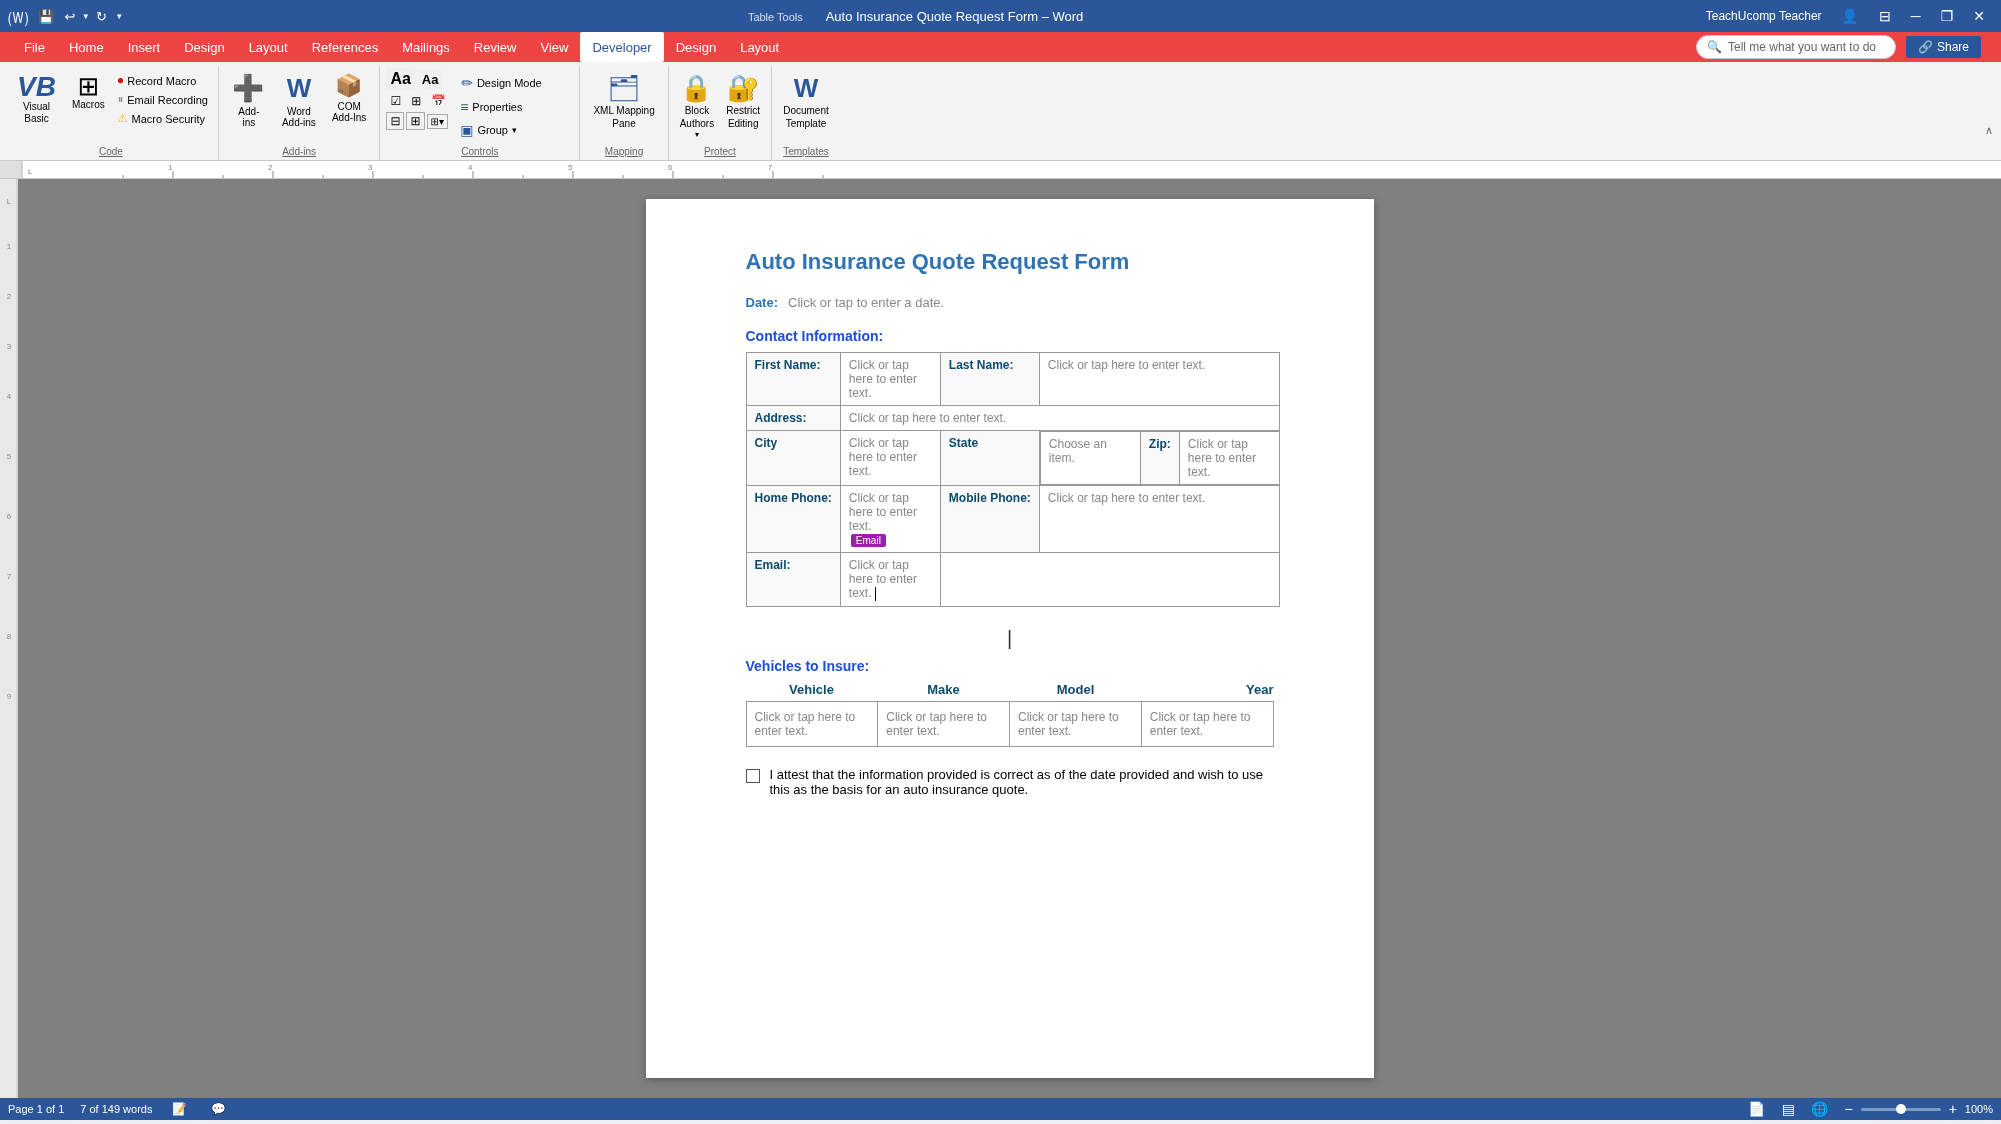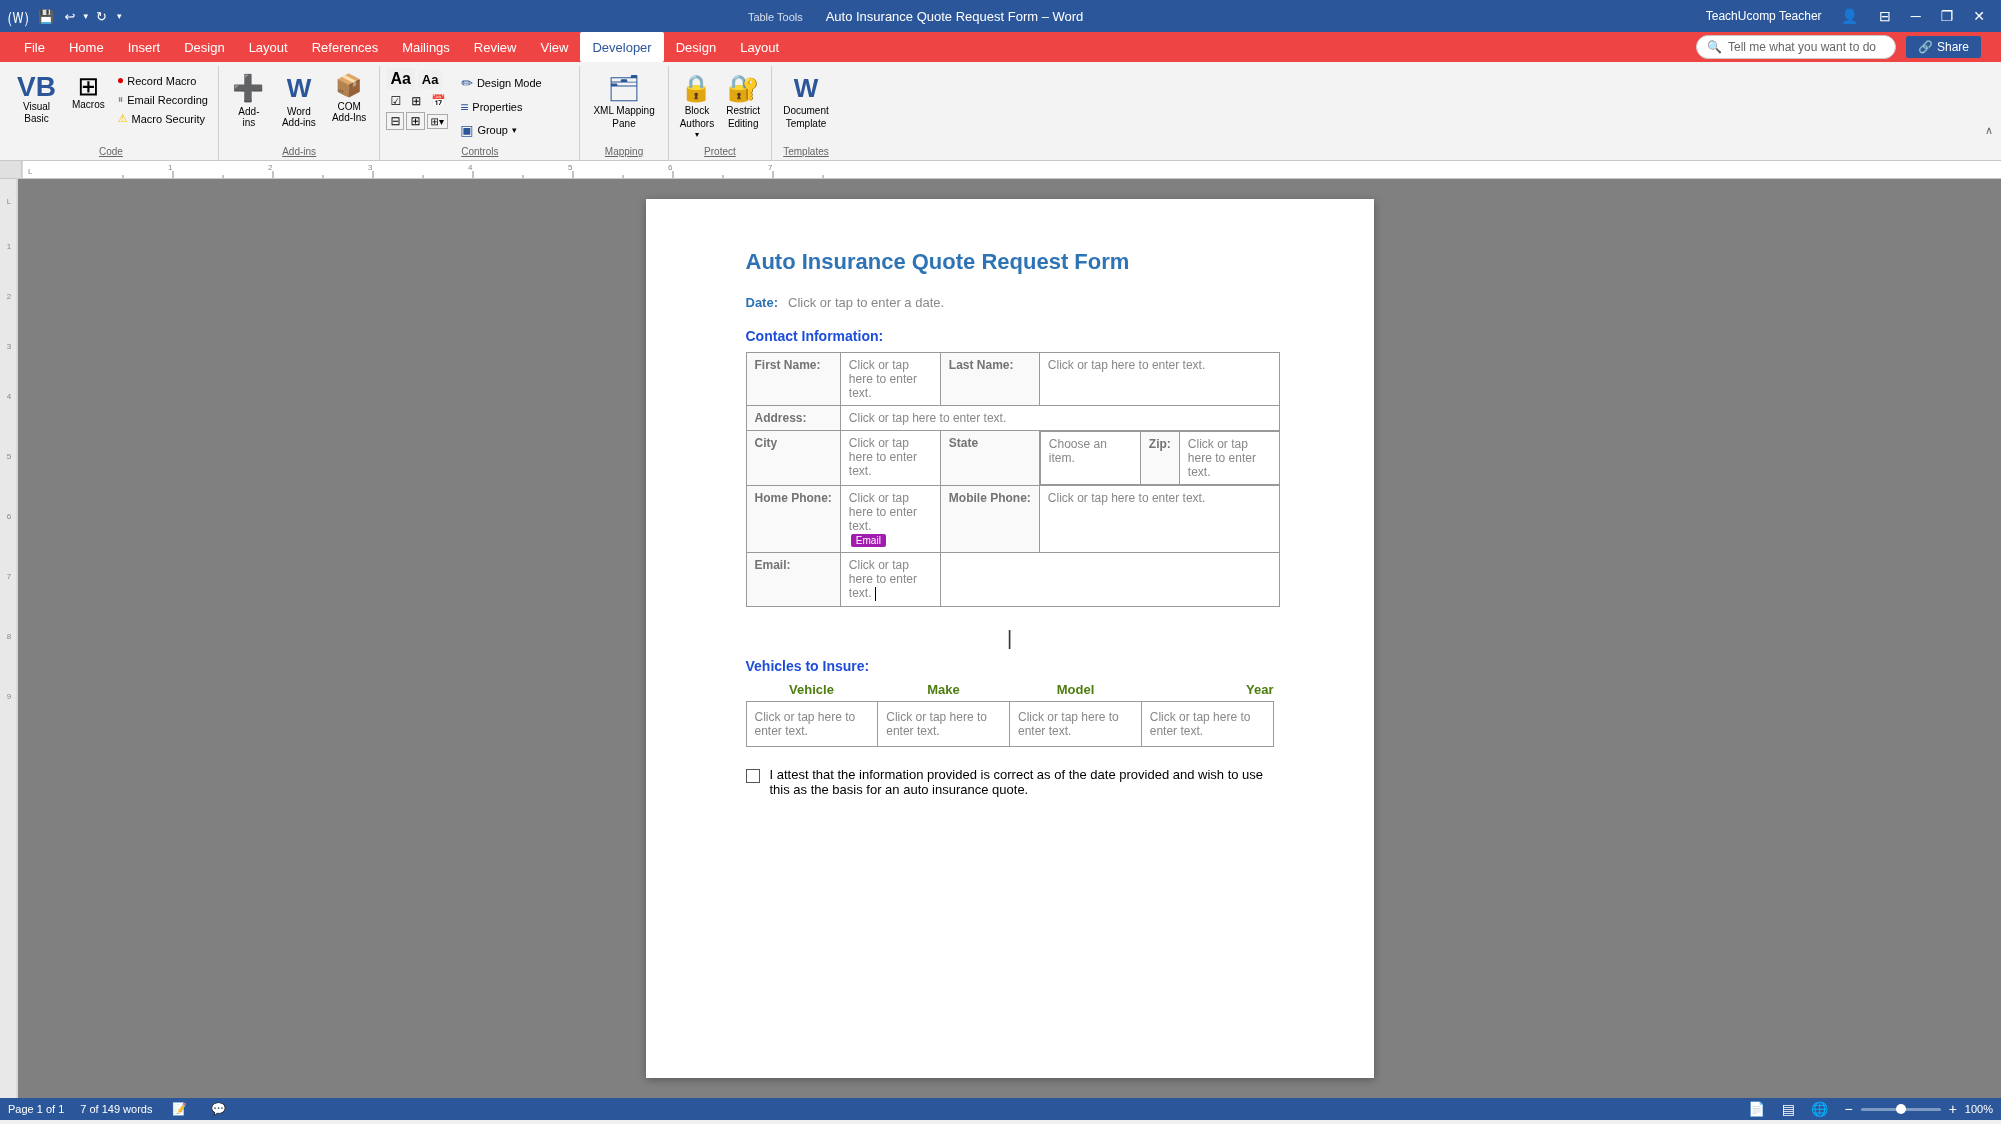--- a/index.html
+++ b/index.html
@@ -307,38 +307,38 @@
     .form-table td, .form-table th {
       border: 1px solid #999;
       padding: 5px 8px;
       font-size: 12px;
       vertical-align: top;
     }
     .field-label {
       font-weight: 600;
       background: #f9f9f9;
       white-space: nowrap;
-      color: #737373;
+      color: #0c4a6e;
     }
     .field-value { color: #888; font-style: normal; min-width: 100px; }
     .email-tooltip {
       display: inline-block;
       background: #a21caf;
       color: white;
       font-size: 10px;
       padding: 1px 5px;
       border-radius: 2px;
       margin-left: 2px;
       vertical-align: middle;
     }
     .vehicles-header {
       display: grid;
       grid-template-columns: 1fr 1fr 1fr 1fr;
       text-align: center;
-      color: #4d7c0f;
+      color: #0c4a6e;
       font-weight: 600;
       font-size: 13px;
       margin-bottom: 4px;
     }
     .vehicles-table {
       border-collapse: collapse;
       width: 100%;
     }
     .vehicles-table td {
       border: 1px solid #999;
@@ -502,21 +502,21 @@
   </div>
 </div>
 
 <div class="ribbon" style="position:relative;">
   <div class="ribbon-content">
 
     <div class="ribbon-group">
       <div class="ribbon-group-items">
 
         <button class="vbasic-btn">
-          <span style="font-size:28px; line-height:1; color:#2b579a; font-weight:bold; ">VB</span>
+          <span style="font-size:28px; line-height:1; color:#2b579a; font-weight:bold; font-style:italic;">VB</span>
           <span style="font-size:10px; text-align:center; line-height:1.2;">Visual<br>Basic</span>
         </button>
 
         <button class="macros-btn">
           <span style="font-size:26px; line-height:1;">⊞</span>
           <span style="font-size:10px; text-align:center;">Macros</span>
         </button>
 
         <div class="macro-side">
           <div class="macro-side-btn">

